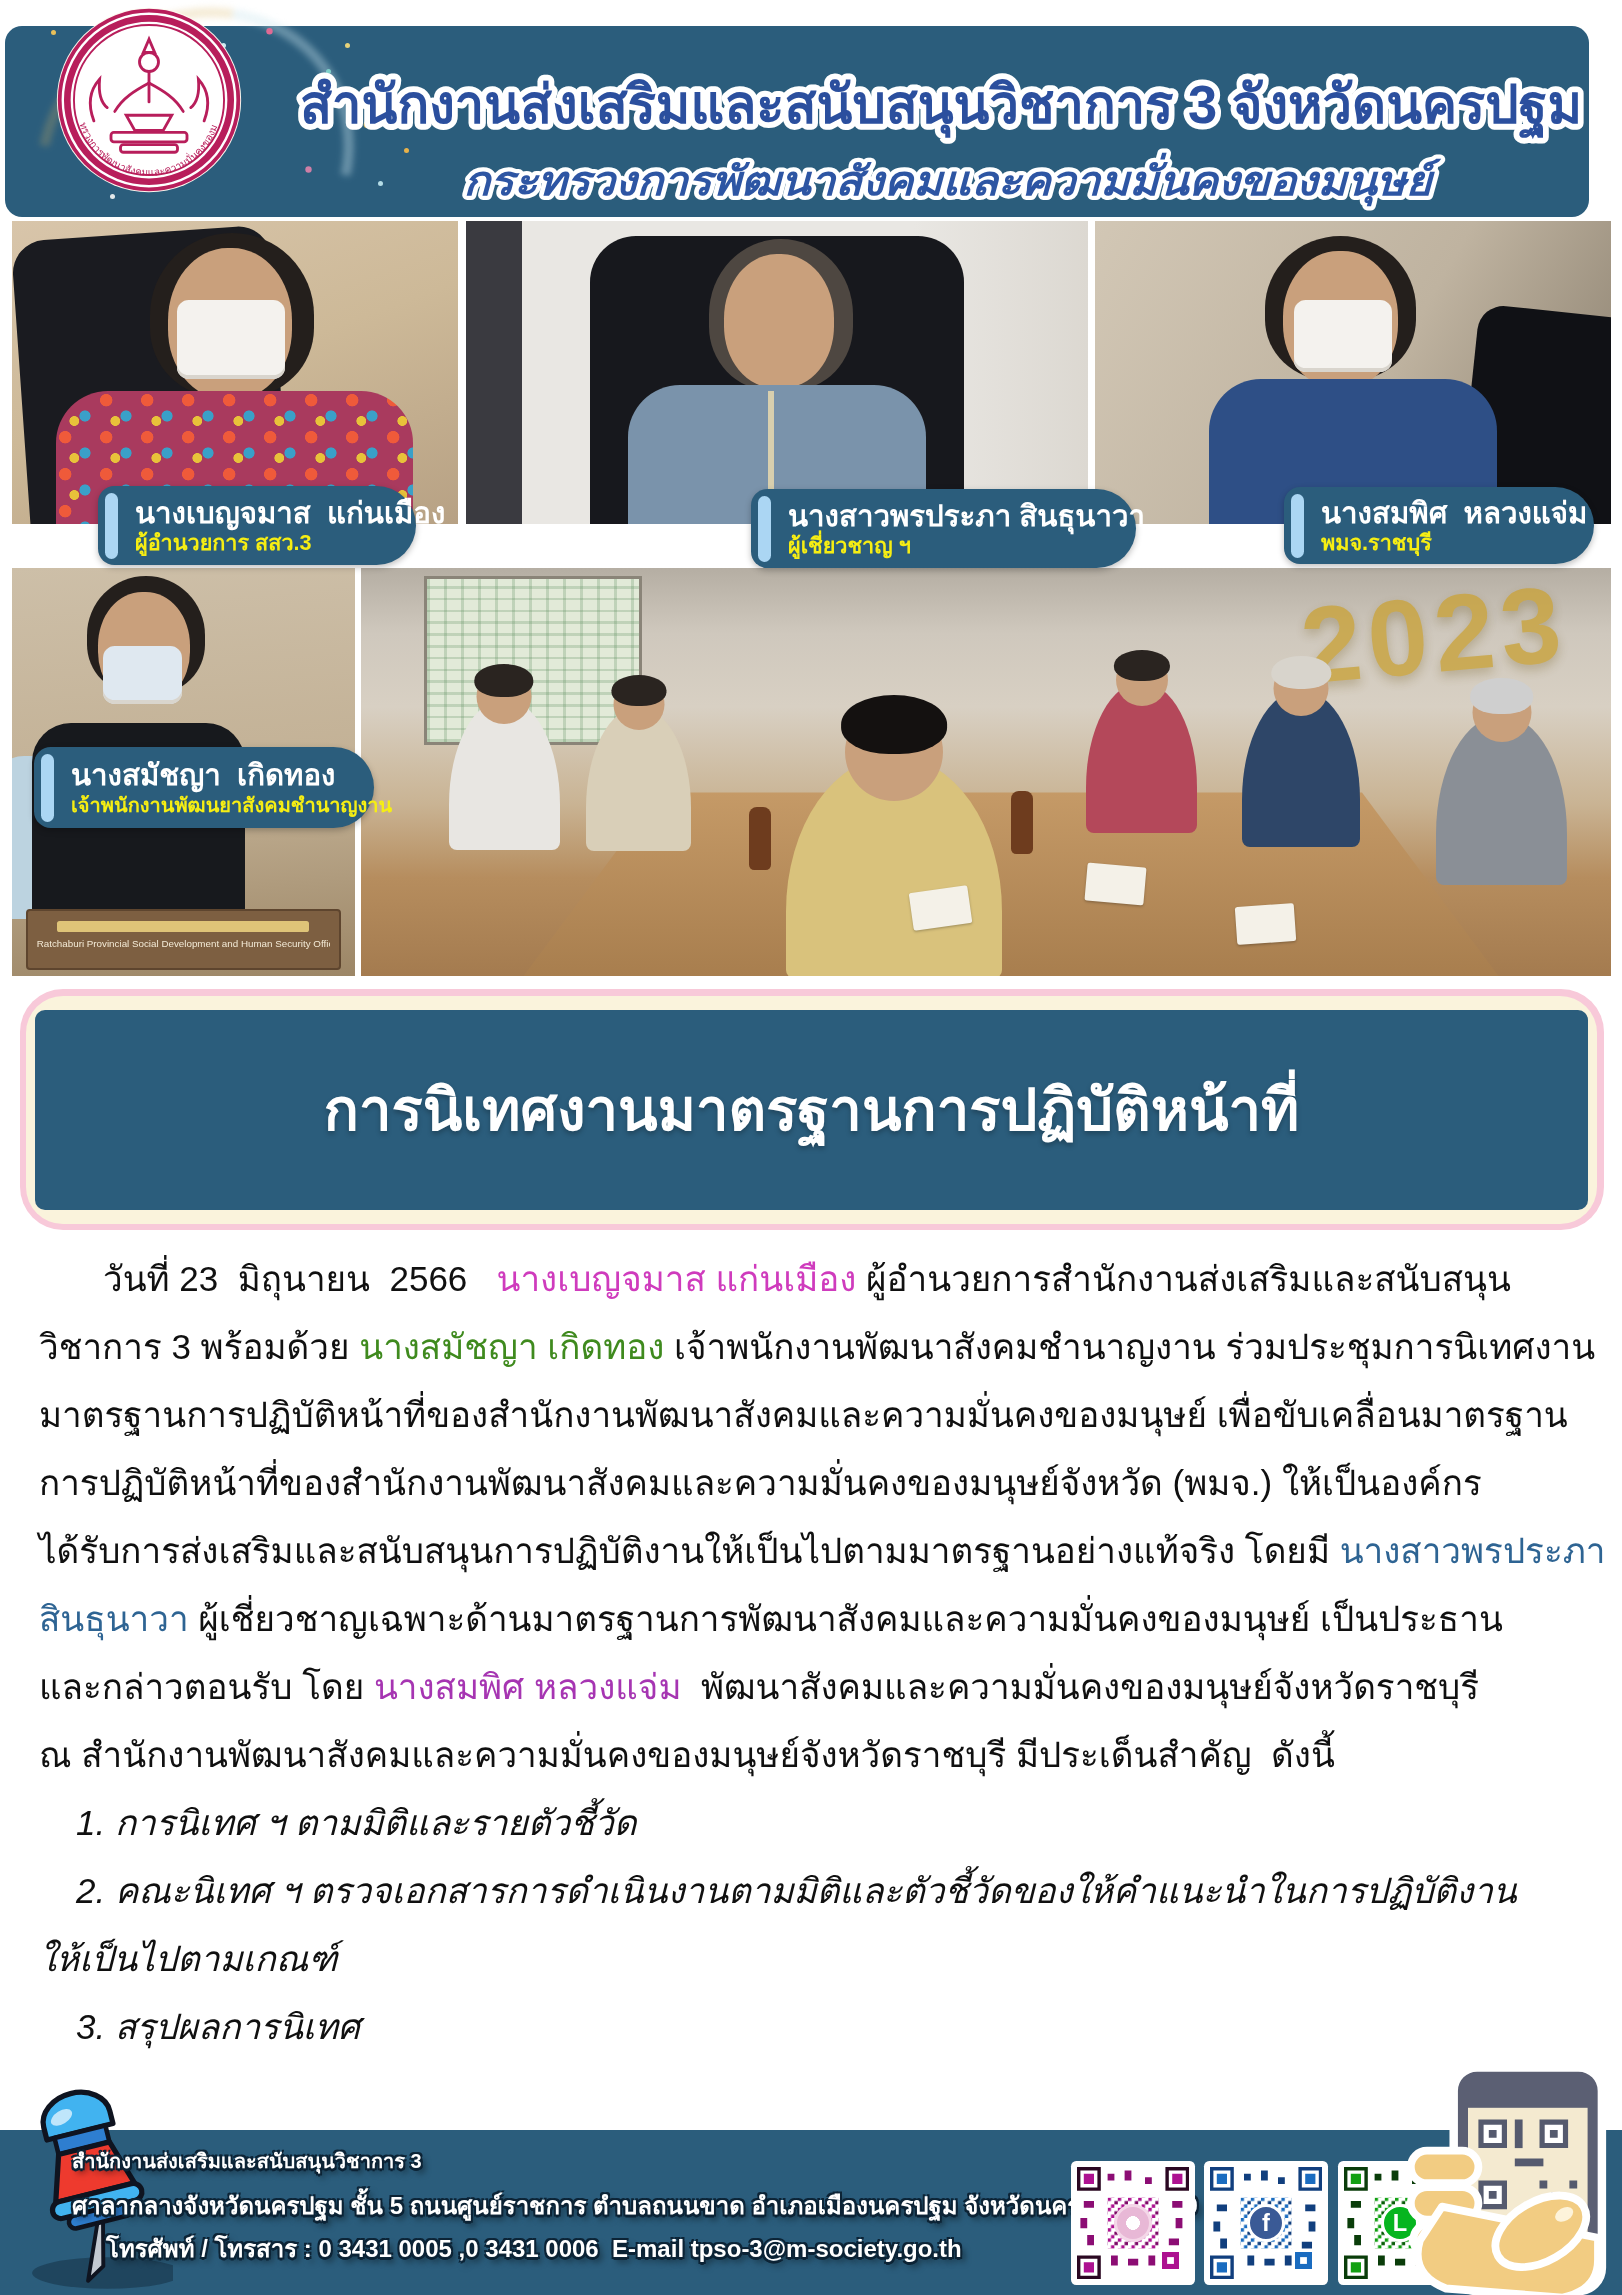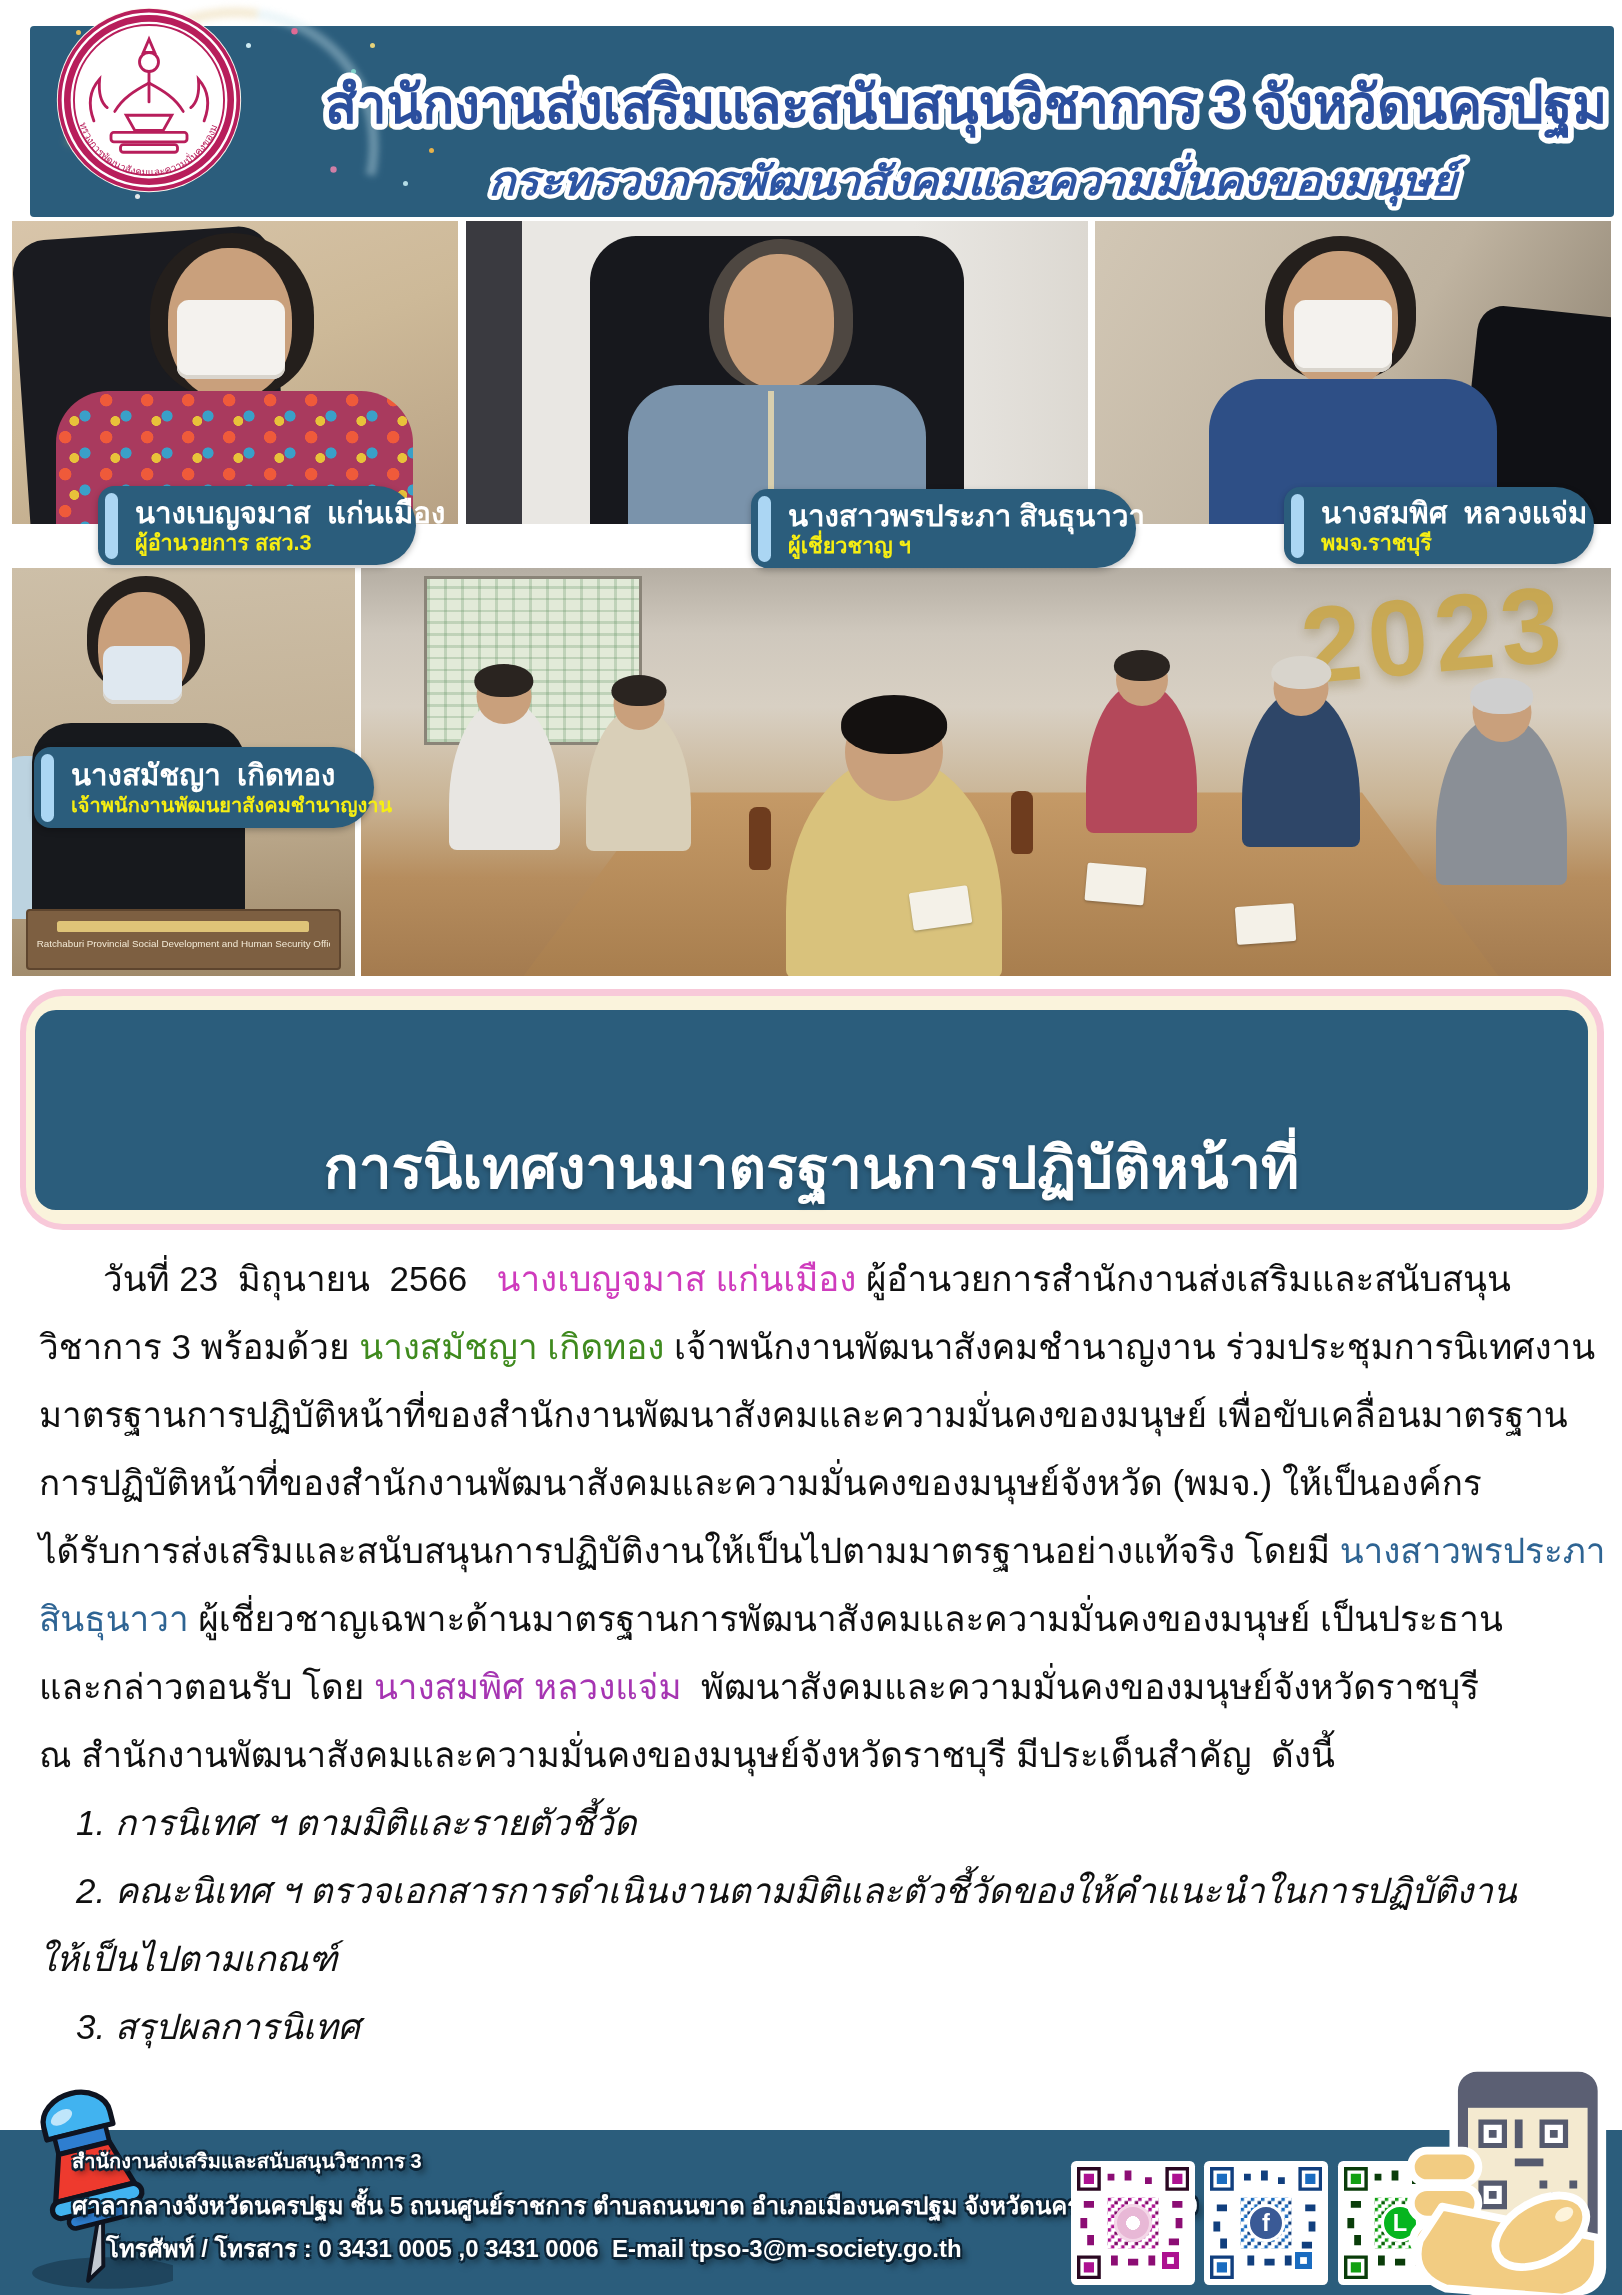--- a/index.html
+++ b/index.html
@@ -1,21 +1,21 @@
 <!DOCTYPE html>
 <html style="--teal: #2b5d7c; --header-blue: #2b4f9e; --subtitle-blue: #2d55a3; --pink-border: #f8c9d9; --cream: #faf3dc; --accent-bar: #abd6f3; --role-yellow: #f6ee13; --name-pink: #cf3bbd; --name-green: #3f8a1e; --name-blue: #2e6493; --name-purple: #a635b2; --qr-magenta: #ad1190; --qr-blue: #1a6cc0; --qr-green: #13a013;font-size:10.5px"><head>
 <meta charset="utf-8">
 <style>
   html,body{margin:0;padding:0;background:#ffffff;}
   .page{position:relative;width:1623px;height:2295px;background:#fff;overflow:hidden;
         font-family:"Liberation Sans","DejaVu Sans",sans-serif;}
 
   
-  .header{position:absolute;left:30px;top:26px;width:1584px;height:191px;
-          background:var(--teal,#2b5d7c);border-radius:4px;}
+  .header{position:absolute;left:5px;top:26px;width:1584px;height:191px;
+          background:var(--teal,#2b5d7c);border-radius:17px;}
   .swirl{position:absolute;left:26px;top:-13px;width:308px;height:275px;border-radius:50%;
          border:10.5px solid transparent;border-right-color:rgba(205,230,238,.38);
          border-top-color:rgba(214,178,94,.25);transform:rotate(-35deg);filter:blur(3.3px);}
   .sparkles{position:absolute;left:46px;top:3.9px;width:5.2px;height:5.2px;border-radius:50%;
       background:#e8c05a;box-shadow:
       39px 26px 0 1.3px #d9a94e, 216px -1.3px 0 0.7px #e06a94, 275px 39px 0 0 #7fd0c9,
       314px 92px 0 1.3px #d8b85e, 327px 151px 0 0 #b4dce6, 79px 118px 0 0.7px #8fd2c4,
       26px 196px 0 1.3px #dca152, 59px 164px 0 0 #e2e8ea, 170px 13px 0 0 #cdeaf2,
       255px 137px 0 0.7px #cf7fa6, 294px 13px 0 0 #e6d27a, 13px 79px 0 0.7px #7fb8d0,
       353px 118px 0 0 #e8b24a, 105px 5.2px 0 0.7px #d46a8e;}
@@ -95,22 +95,22 @@
   .pill3{left:1284px;top:487px;width:310px;height:77px;}
   .pill4{left:34px;top:747px;width:340px;height:81px;}
   .pill4 .pill-role{font-size:20px;}
 
   
   .banner{position:absolute;left:19.6px;top:989px;width:1584px;height:241px;
           background:var(--pink-border,#f8c9d9);border-radius:43px;}
   .banner-cream{position:absolute;left:6.5px;right:6.5px;top:6.5px;bottom:6.5px;
           background:var(--cream,#faf3dc);border-radius:37px;}
   .banner-teal{position:absolute;left:15.7px;right:15.7px;top:21px;bottom:19.6px;
-          background:var(--teal,#2b5d7c);border-radius:21px;
-          display:flex;flex-direction:row;align-items:flex-end;justify-content:center;}
+          background:var(--teal,#2b5d7c);border-radius:10px;
+          display:flex;flex-direction:column;align-items:center;justify-content:center;}
   .banner-line{font-size:58px;font-weight:bold;color:#fff;line-height:84px;white-space:pre;
           text-shadow:0 2.6px 5.2px rgba(0,0,0,.25);}
 
   
   .article{position:absolute;left:39px;top:1245px;width:1550px;}
   .body-line{height:68px;line-height:68px;font-size:35px;color:#101010;white-space:pre;}
   .body-line.it{font-style:italic;}
   .body-line.ind1{padding-left:64px;}
   .body-line.ind2{padding-left:37px;}
   .c-k{color:#101010;}

